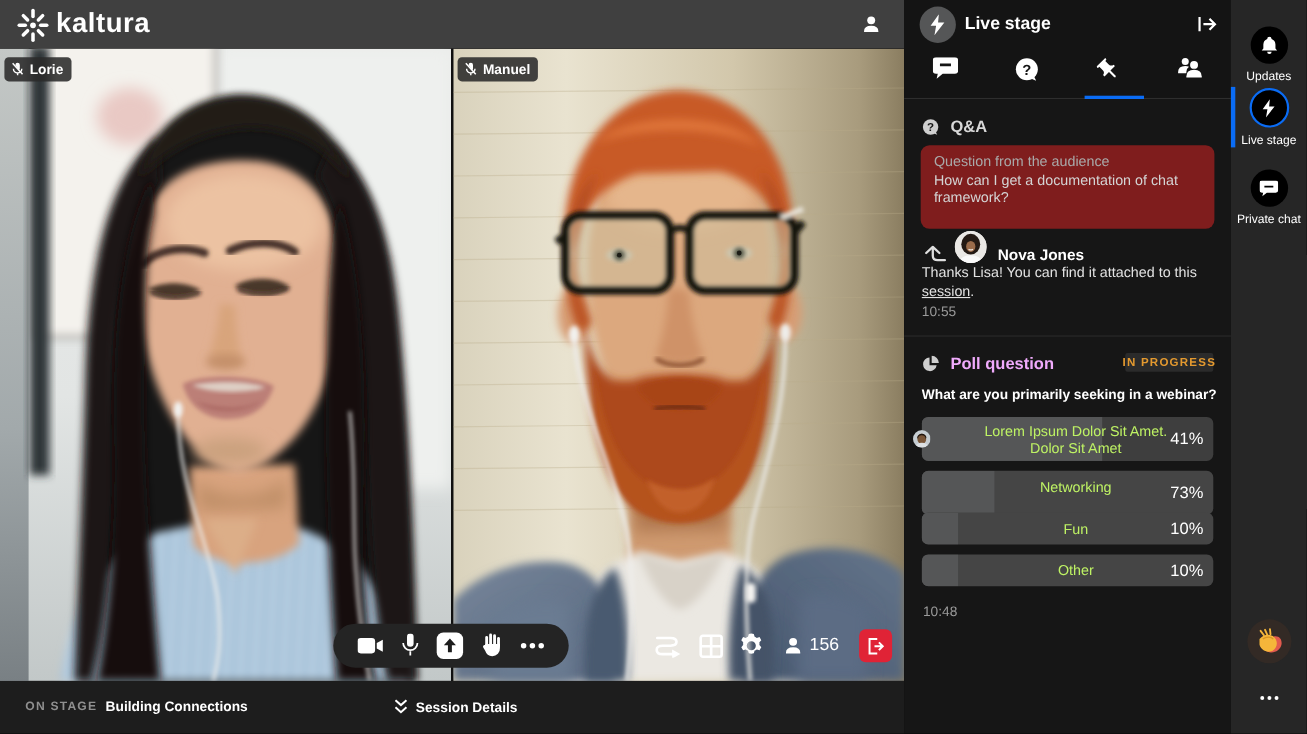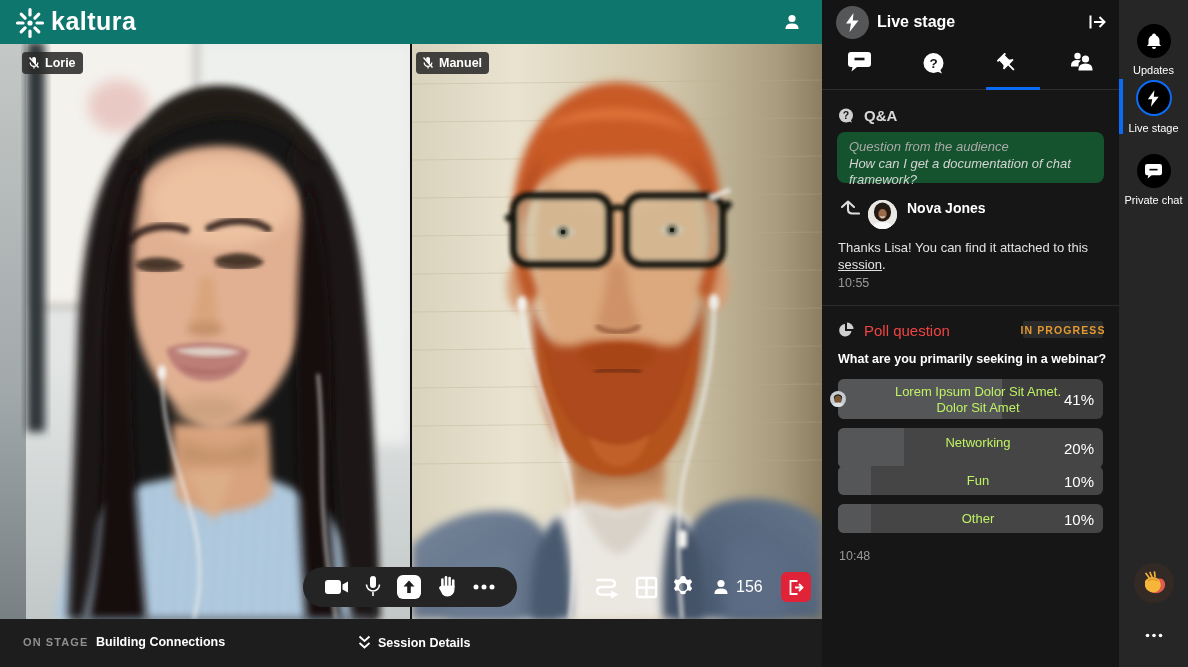--- a/index.html
+++ b/index.html
@@ -1,21 +1,21 @@
 <!DOCTYPE html>
 <html><head>
 <meta charset="utf-8">
 <style>
   * { margin:0; padding:0; box-sizing:border-box; }
   html,body { width:1188px; height:667px; overflow:hidden; background:#000; }
   body { font-family:"Liberation Sans", sans-serif; }
   #app { position:relative; width:1188px; height:667px; background:#101010; }
 
   
-  #topbar { position:absolute; left:0; top:0; width:822px; height:44px; background:#0f766e; }
+  #topbar { position:absolute; left:0; top:0; width:822px; height:44px; background:#404040; }
   #logo { position:absolute; left:14px; top:5px; }
   #logoword { position:absolute; left:51px; top:7px; color:#fff; font-size:25px; font-weight:bold; letter-spacing:0.5px; }
   #tb-person { position:absolute; left:783px; top:13px; }
 
   
   #vidL { position:absolute; left:0; top:44px; width:410px; height:575px; overflow:hidden; }
   #vidR { position:absolute; left:412px; top:44px; width:410px; height:575px; overflow:hidden; }
   .nameplate { position:absolute; top:52px; height:22px; background:rgba(42,42,42,0.88); border-radius:4px; color:#fff; font-size:12.5px; font-weight:bold; display:flex; align-items:center; padding:0 7px 0 5px; gap:4px; }
 
   
@@ -35,29 +35,29 @@
   #sb-head { position:absolute; left:0; top:0; width:297px; height:45px; background:#141414; }
   .sb-circle { position:absolute; left:14px; top:6px; width:33px; height:33px; border-radius:50%; background:#555657; display:flex; align-items:center; justify-content:center; }
   #sb-title { position:absolute; left:55px; top:13px; color:#fff; font-size:16px; font-weight:bold; }
   #sb-exit { position:absolute; left:265px; top:12px; }
   #tabs { position:absolute; left:0; top:45px; width:297px; height:45px; background:#141414; border-bottom:1px solid #2e2e2e; display:flex; }
   .tab { flex:1; display:flex; align-items:flex-start; justify-content:center; padding-top:7px; }
   #tab-underline { position:absolute; left:164px; top:87px; width:54px; height:3px; background:#0a6cf5; }
 
   #qa { position:absolute; left:0; top:91px; width:297px; height:215px; border-bottom:1px solid #2a2a2a; }
   #qa-head { position:absolute; left:16px; top:16px; display:flex; align-items:center; gap:10px; color:#d8d8d8; font-size:15px; font-weight:bold; }
-  #qa-box { position:absolute; left:15px; top:41px; width:267px; height:51px; background:#14532d; border-radius:8px; padding:7px 12px; font-size:13px; line-height:16.5px;font-style:italic; }
+  #qa-box { position:absolute; left:15px; top:41px; width:267px; height:76px; background:#7f1d1d; border-radius:8px; padding:7px 12px; font-size:13px; line-height:16.5px; }
   #qa-box .q1 { color:#a9a9a9; }
   #qa-box .q2 { color:#d4d4d4; }
-  #qa-reply { position:absolute; left:16px; top:109px; display:flex; align-items:flex-start; }
+  #qa-reply { position:absolute; left:16px; top:119px; display:flex; align-items:flex-end; }
   #qa-msg { position:absolute; left:16px; top:149px; width:260px; color:#e2e2e2; font-size:13px; line-height:16.5px; }
   #qa-time { position:absolute; left:16px; top:185px; color:#9a9a9a; font-size:12.5px; }
 
   #poll { position:absolute; left:0; top:307px; width:297px; }
-  #poll-head { position:absolute; left:16px; top:15px; display:flex; align-items:flex-start; gap:10px; color:#ef4444; font-size:15px; font-weight:normal; }
+  #poll-head { position:absolute; left:16px; top:15px; display:flex; align-items:flex-end; gap:10px; color:#f0abfc; font-size:15px; font-weight:bold; }
   #poll-badge { position:absolute; left:201px; top:14px; width:80px; height:17px; white-space:nowrap; background:#2b2b2b; border-radius:2px; color:#e3992f; font-size:10.5px; font-weight:bold; letter-spacing:1.1px; display:flex; align-items:center; justify-content:center; }
   #poll-q { position:absolute; left:16px; top:45px; color:#fff; font-size:12.5px; font-weight:bold; white-space:nowrap; }
   .pbar { position:absolute; left:16px; width:265px; background:#3e3e3e; border-radius:6px; overflow:hidden; }
   .pfill { position:absolute; left:0; top:0; bottom:0; background:#555657; }
   .plabel { position:relative; color:#bef264; font-size:13px; font-weight:normal; padding-left:15px;text-align:center; }
   .ppct { position:absolute; right:9px; top:50%; transform:translateY(-50%); color:#fff; font-size:15px; font-weight:normal; }
   #poll-time { position:absolute; left:17px; top:242px; color:#9a9a9a; font-size:12.5px; }
 
   
   #rail { position:absolute; left:1119px; top:0; width:69px; height:667px; background:#262626; }
@@ -261,21 +261,21 @@
       </g>
       <circle cx="16" cy="18" r="2.6" fill="#fff"></circle>
     </svg>
     <div id="logoword">kaltura</div>
     <svg id="tb-person" width="18" height="18" viewBox="0 0 18 18" fill="#fff">
       <circle cx="9" cy="5.5" r="3.6"></circle>
       <path d="M2.5 15.5 q0 -5 6.5 -5 q6.5 0 6.5 5 l0 0.5 l-13 0 z"></path>
     </svg>
   </div>
 
-  <div class="nameplate" style="left:22px;">
+  <div class="nameplate" style="left:4px;">
     <svg width="14" height="14" viewBox="0 0 14 14" fill="none" stroke="#fff" stroke-width="1.3">
       <path d="M5 3 a2 2 0 0 1 4 0 l0 3.2 a2 2 0 0 1 -1 1.7" fill="#fff" stroke="none"></path>
       <path d="M3.2 6.5 a3.8 3.8 0 0 0 7.6 0 M7 10.5 l0 2"></path>
       <line x1="2.5" y1="1.5" x2="11.5" y2="11.5" stroke="#fff" stroke-width="1.4"></line>
     </svg>
     Lorie
   </div>
   <div class="nameplate" style="left:416px;">
     <svg width="14" height="14" viewBox="0 0 14 14" fill="none" stroke="#fff" stroke-width="1.3">
       <path d="M5 3 a2 2 0 0 1 4 0 l0 3.2 a2 2 0 0 1 -1 1.7" fill="#fff" stroke="none"></path>
@@ -451,21 +451,21 @@
           <rect width="16" height="16" fill="#c6cdd2"></rect>
           <ellipse cx="8" cy="8" rx="4" ry="4.6" fill="#7a5638"></ellipse>
           <path d="M3.8 7 a4.2 3.6 0 0 1 8.4 0 l-0.8 1 a3.4 3.4 0 0 0 -6.8 0 z" fill="#20160f"></path>
           <path d="M1.5 16 q1.5 -4.5 6.5 -4.5 q5 0 6.5 4.5 z" fill="#dde1e4"></path>
         </svg>
       </div>
 
       <div class="pbar" style="top:121px; height:40px; background:#454545;">
         <div class="pfill" style="width:25%;"></div>
         <div class="plabel" style="line-height:29px;">Networking</div>
-        <div class="ppct">20%</div>
+        <div class="ppct">73%</div>
       </div>
       <div class="pbar" style="top:159px; height:29px; background:#454545;">
         <div class="pfill" style="width:12.5%;"></div>
         <div class="plabel" style="line-height:29px;">Fun</div>
         <div class="ppct">10%</div>
       </div>
       <div class="pbar" style="top:197px; height:29px; background:#454545;">
         <div class="pfill" style="width:12.5%;"></div>
         <div class="plabel" style="line-height:29px;">Other</div>
         <div class="ppct">10%</div>

